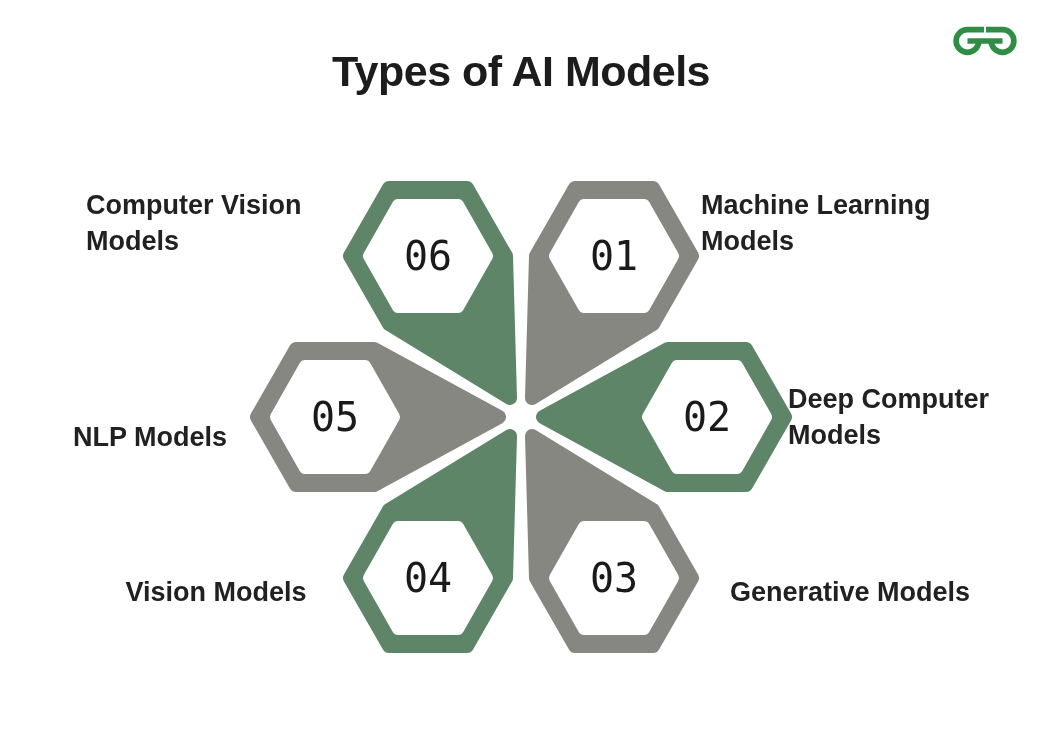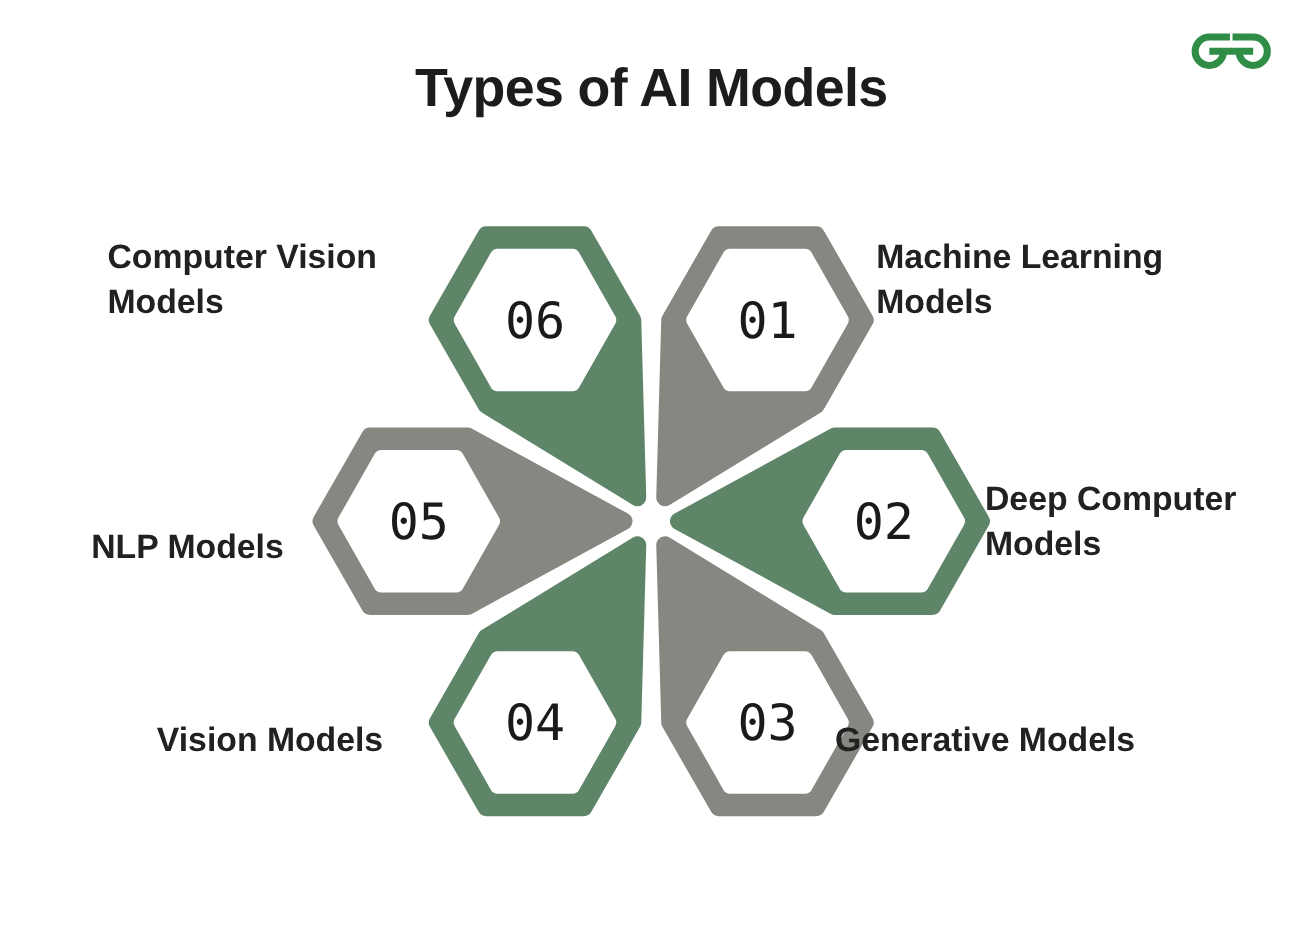--- a/index.html
+++ b/index.html
@@ -46,21 +46,21 @@
   .label {
     position: absolute;
     transform: translate(-50%, -50%);
     font-size: 27px;
     font-weight: bold;
     line-height: 36px;
     color: #212121;
   }
   .label-01 { left: 831px; top: 223px; width: 260px; }
   .label-02 { left: 894px; top: 417px; width: 212px; }
-  .label-03 { left: 788px; top: 592px; white-space: nowrap; }
+  .label-03 { left: 850px; top: 592px; white-space: nowrap; }
   .label-04 { left: 216px; top: 592px; white-space: nowrap; }
   .label-05 { left: 150px; top: 417px; white-space: nowrap; margin-top: 20px; }
   .label-06 { left: 216px; top: 223px; width: 260px; }
 </style>
 </head>
 <body>
 
 <h1 class="title">Types of AI Models</h1>
 
 <svg class="logo" width="66" height="46" viewBox="0 0 64 44">

